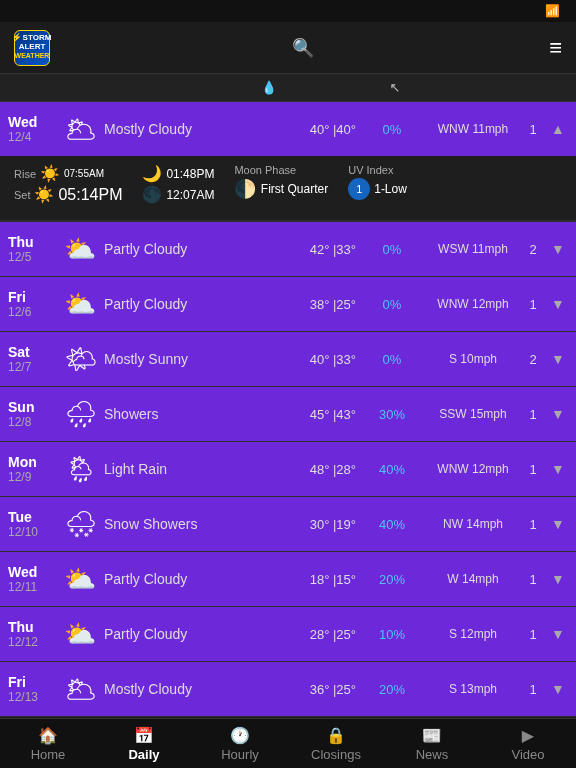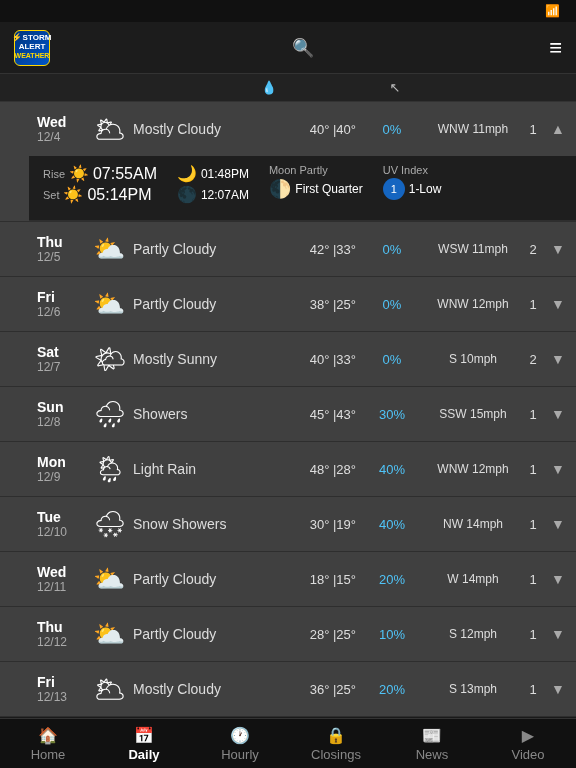--- a/index.html
+++ b/index.html
@@ -76,22 +76,21 @@
     .col-condition { flex: 0 0 190px; }
     .col-hilo { flex: 0 0 80px; text-align: right; }
     .col-precip { flex: 0 0 72px; text-align: center; }
     .col-wind { flex: 0 0 90px; text-align: center; }
     .col-uv { flex: 0 0 30px; text-align: center; }
     .col-expand { flex: 0 0 20px; }
 
     
     .weather-row {
       border-bottom: 1px solid #2e2e2e;
-      background: #404040;
-      padding-left: 29px;
+      background: #6d28d9;
     }
     .weather-row-main {
       display: flex;
       align-items: center;
       padding: 10px 8px;
       cursor: pointer;
     }
     .day-label {
       font-size: 12px;
       color: #aaa;
@@ -237,40 +236,40 @@
     <div class="wind-val">WNW 11mph</div>
     <div class="uv-val">1</div>
     <div class="expand-icon">▲</div>
   </div>
       <div id="expanded-row">
       <div style="display:flex;align-items:flex-start;gap:20px;flex-wrap:wrap;margin-bottom:6px;">
         <div style="display:flex;flex-direction:column;gap:2px;justify-content:space-between;">
           <div style="display:flex;align-items:center;gap:4px;">
             <span style="font-size:11px;color:#aaa;">Rise</span>
             <span>☀️</span>
-            <span style="font-size:16px;color:#fff;">07:55AM</span>
+            <span style="font-size:10px;color:#fff;">07:55AM</span>
           </div>
           <div style="display:flex;align-items:center;gap:4px;">
             <span style="font-size:11px;color:#aaa;">Set</span>
             <span>☀️</span>
             <span style="font-size:16px;color:#fff;">05:14PM</span>
           </div>
         </div>
         <div style="display:flex;flex-direction:column;gap:2px;">
           <div style="display:flex;align-items:center;gap:4px;">
             <span>🌙</span>
             <span style="font-size:12px;color:#fff;">01:48PM</span>
           </div>
           <div style="display:flex;align-items:center;gap:4px;">
             <span>🌑</span>
             <span style="font-size:12px;color:#fff;">12:07AM</span>
           </div>
         </div>
         <div style="display:flex;flex-direction:column;gap:2px;">
-          <div style="font-size:11px;color:#aaa;">Moon Partly</div>
+          <div style="font-size:11px;color:#aaa;">Moon Phase</div>
           <div style="display:flex;align-items:center;gap:4px;">
             <span style="font-size:18px;">🌓</span>
             <span style="font-size:12px;color:#fff;">First Quarter</span>
           </div>
         </div>
         <div style="display:flex;flex-direction:column;gap:2px;">
           <div style="font-size:11px;color:#aaa;">UV Index</div>
           <div style="display:flex;align-items:center;gap:4px;">
             <span style="display:inline-block;width:22px;height:22px;border-radius:50%;background:#1565c0;color:#fff;font-size:11px;text-align:center;line-height:22px;">1</span>
             <span style="font-size:12px;color:#fff;">1-Low</span>

